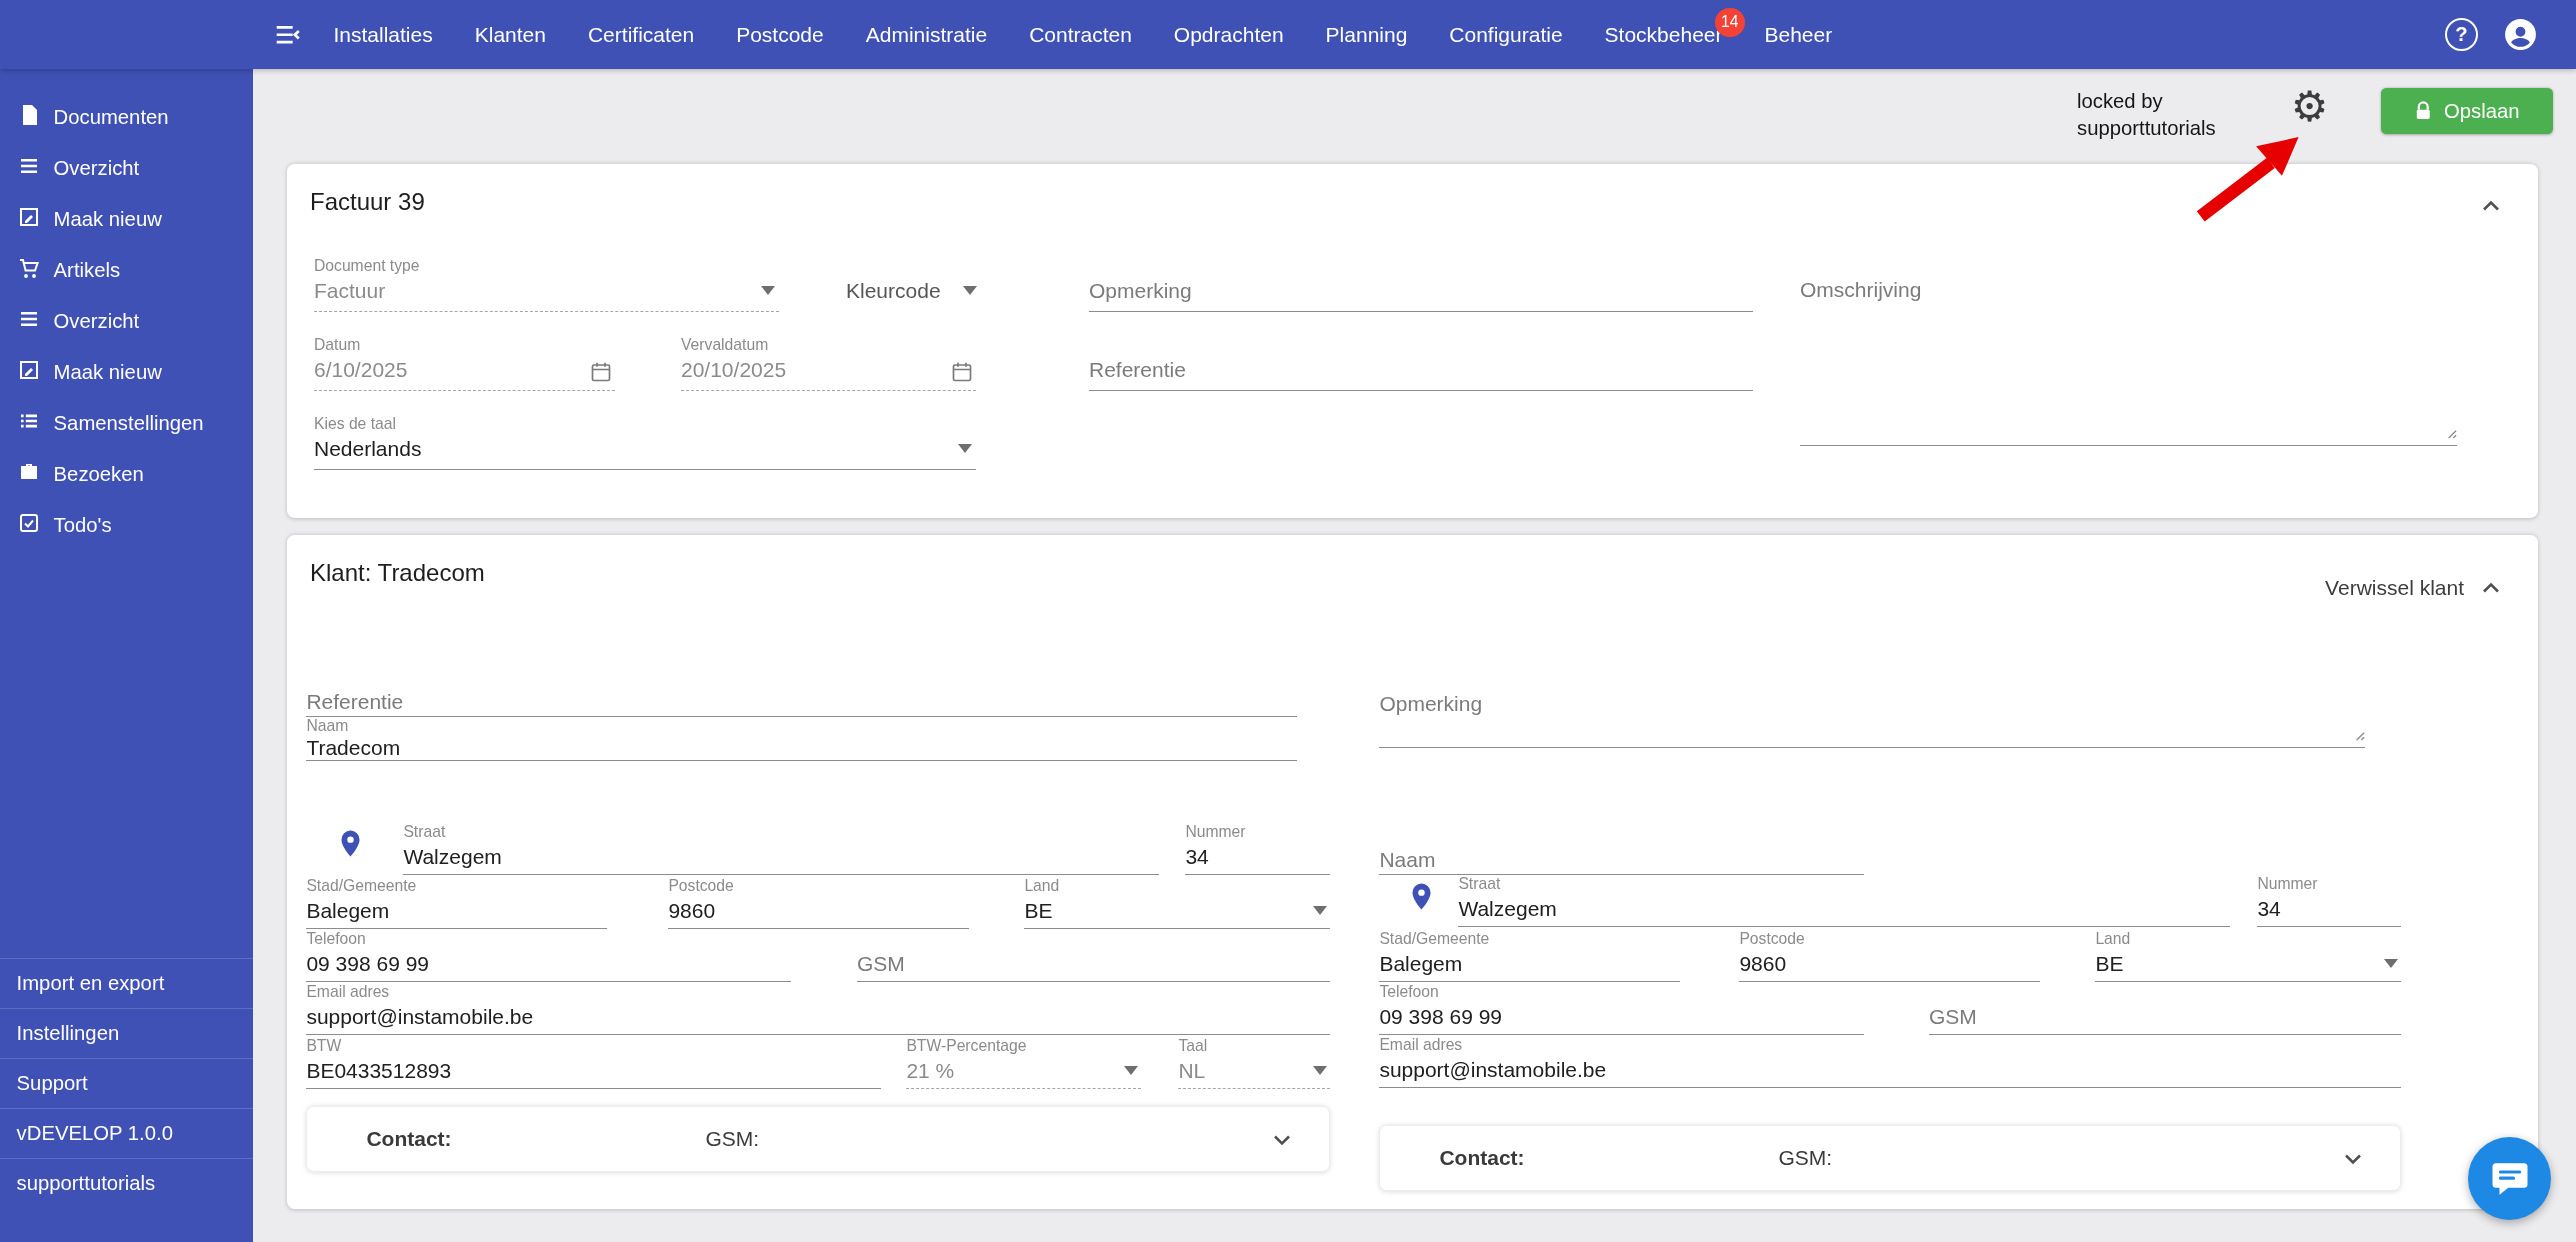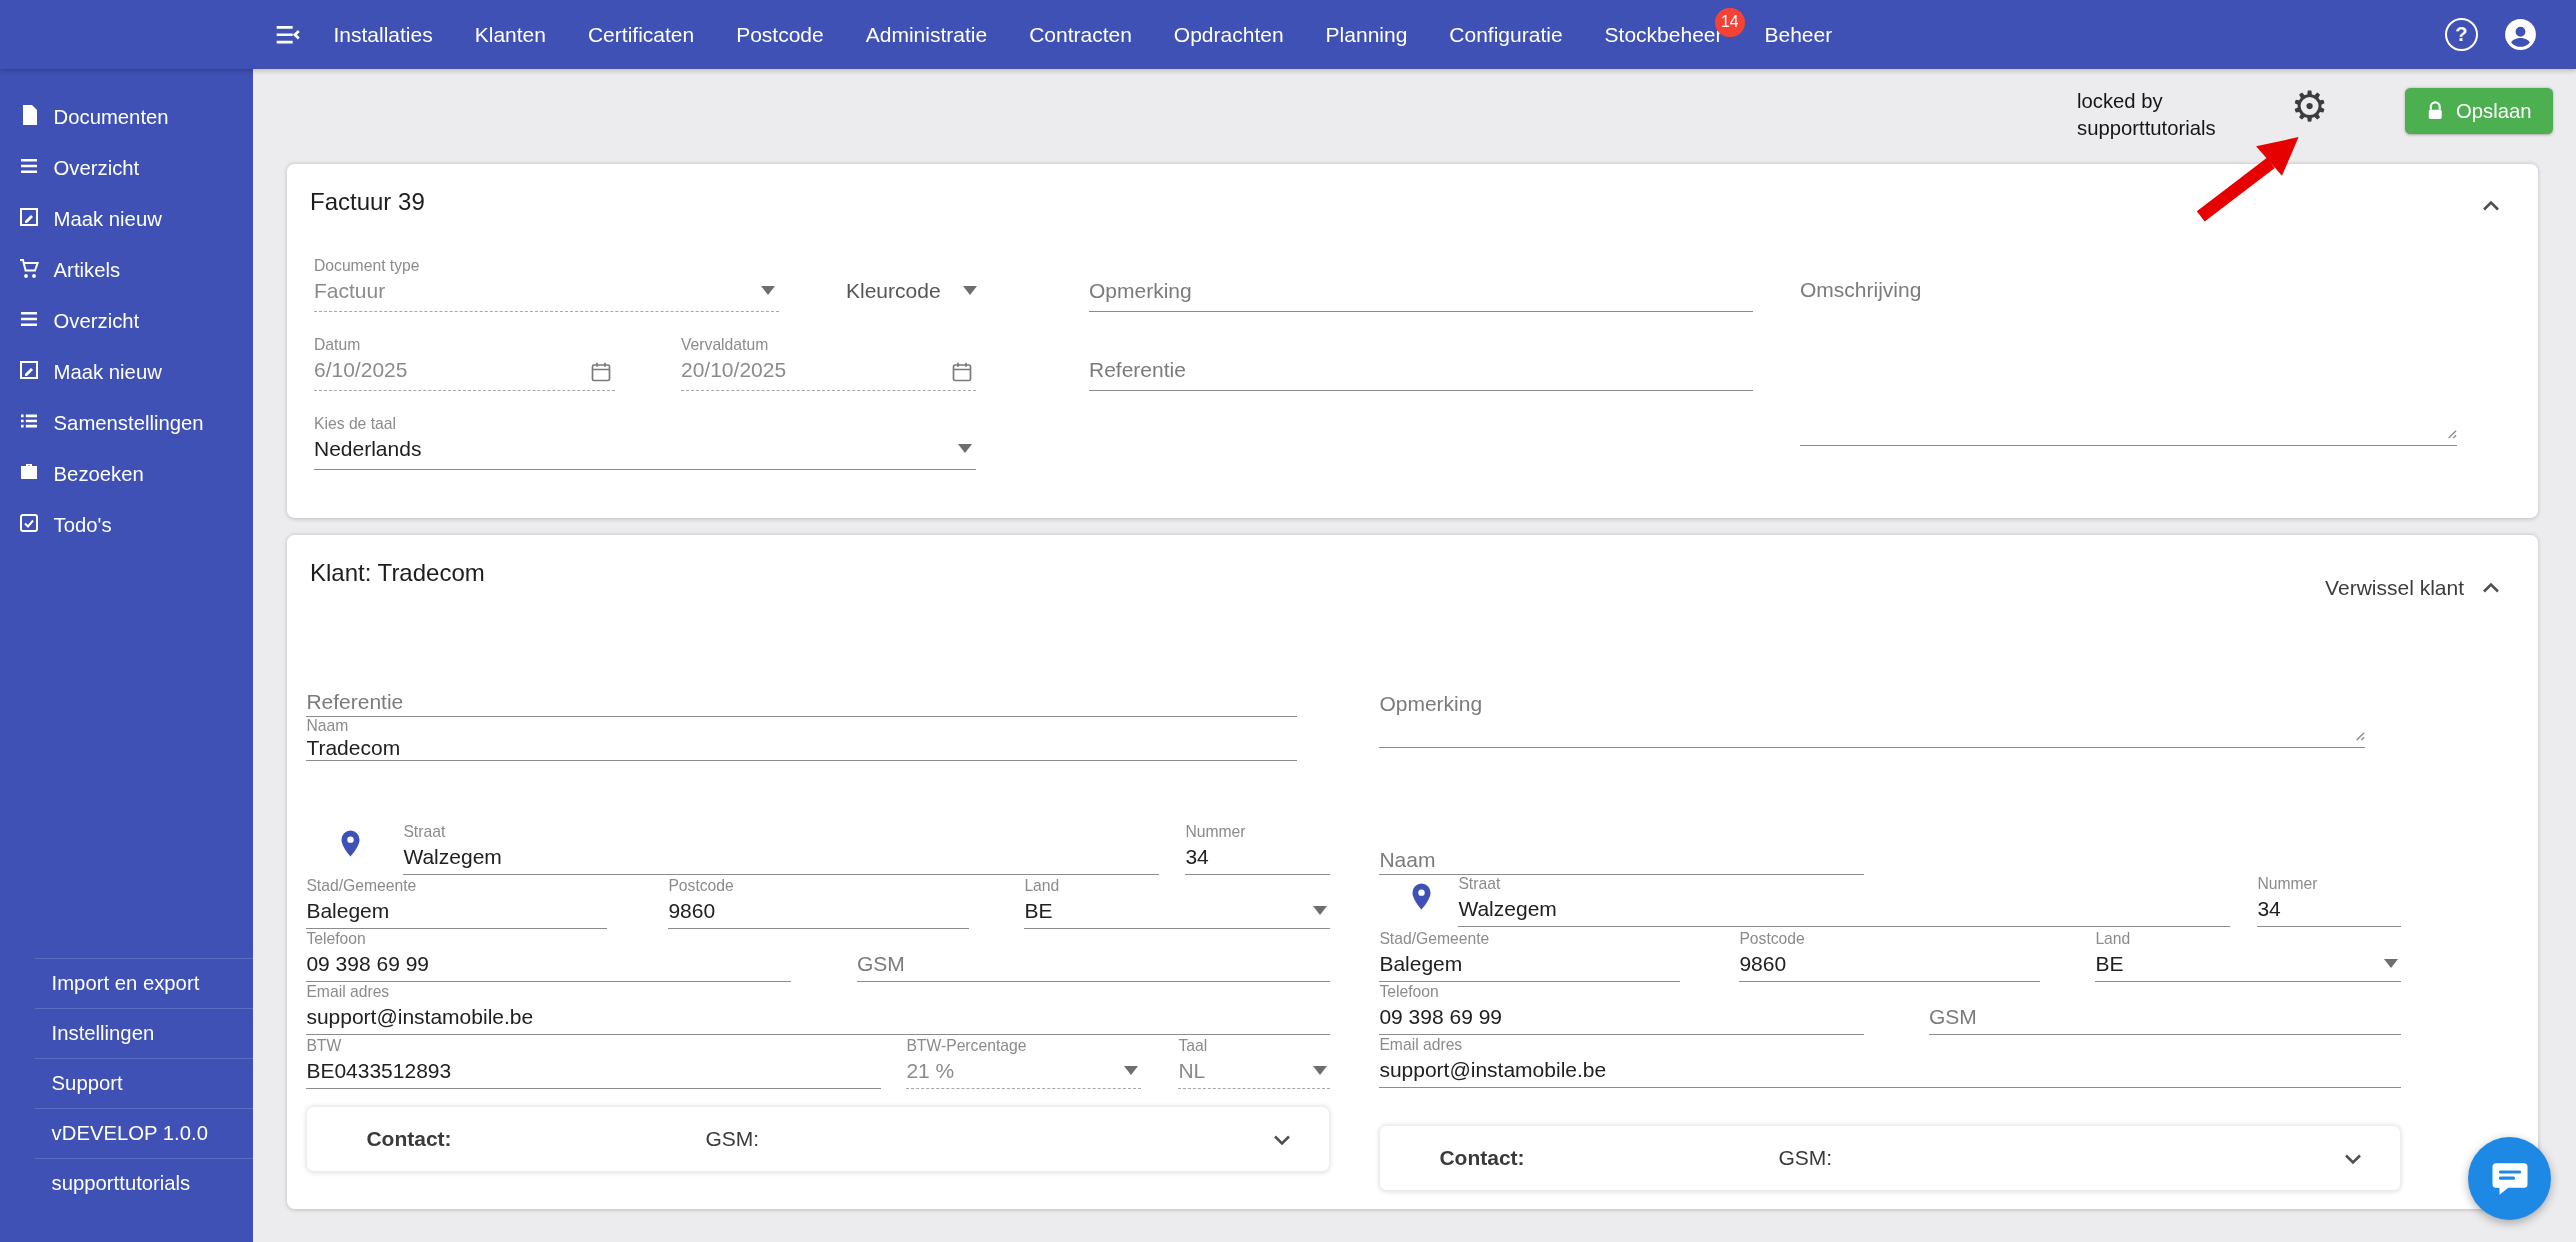--- a/index.html
+++ b/index.html
@@ -37,37 +37,37 @@
   .sidebar {
     position:absolute; top:0; left:0; width:253px; height:1243px;
     background:#3f51b5; z-index:20; color:#fff;
   }
   .side-primary { position:absolute; top:92px; left:0; right:0; }
   .side-item {
     height:51px; display:flex; align-items:center; gap:13px;
     padding-left:16.6px; font-size:20.3px; font-weight:500; cursor:pointer; white-space:nowrap;
   }
   .side-item svg { flex:0 0 auto; }
-  .side-secondary { position:absolute; bottom:35px; left:0; right:0;padding-left:35px; }
+  .side-secondary { position:absolute; bottom:35px; left:0; right:0; }
   .side-item2 {
     height:50px; display:flex; align-items:center; padding-left:16.6px;
     font-size:20.3px; font-weight:500; cursor:pointer;
     border-top:0.9px solid rgba(255,255,255,.16); white-space:nowrap;
   }
 
   
   .main { position:absolute; left:253px; top:69px; width:2323px; height:1174px; }
   .hdr { position:relative; height:95px; }
   .locked-by { position:absolute; left:1824px; top:19px; font-size:20.3px; line-height:27px; color:#161616; }
   .gear-btn {
     position:absolute; left:2026px; top:7.4px; width:61px; height:61px;
     font-size:42px; color:#3c3c3c; display:flex; align-items:center; justify-content:center; cursor:pointer;
   }
   .save-btn {
-    position:absolute; right:23px; top:19.4px; width:148px; height:46px;
+    position:absolute; right:23px; top:19.4px; width:172px; height:46px;
     background:#4caf50; border:none; border-radius:5.5px; color:#fff;
     font-family:inherit; font-size:20.3px; font-weight:500;
     display:flex; align-items:center; justify-content:center; gap:11px;
     box-shadow:0 0.9px 2.8px rgba(0,0,0,.3); cursor:pointer;
   }
   .annot-arrow { position:absolute; left:1920px; top:57px; z-index:60; pointer-events:none; }
 
   
   .card {
     background:#fff; border-radius:7.4px; box-shadow:0 0.9px 4.6px rgba(0,0,0,.2);

